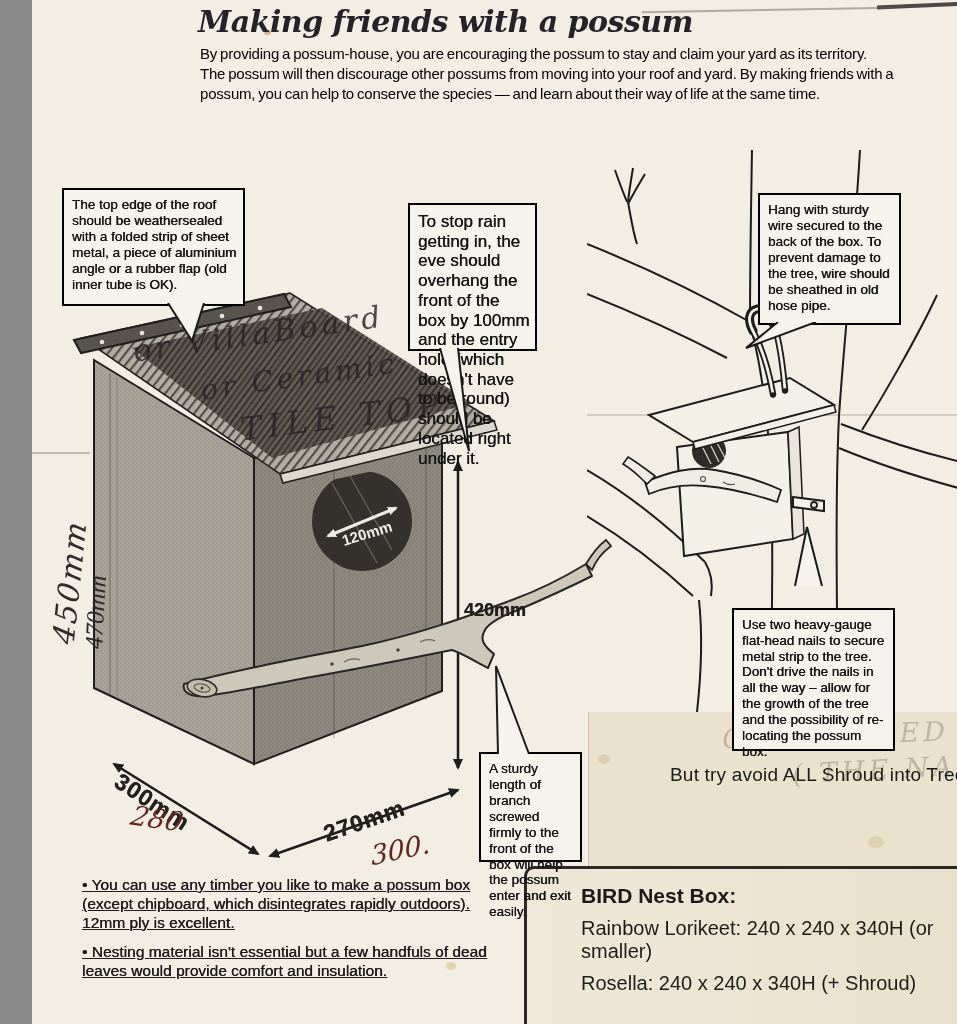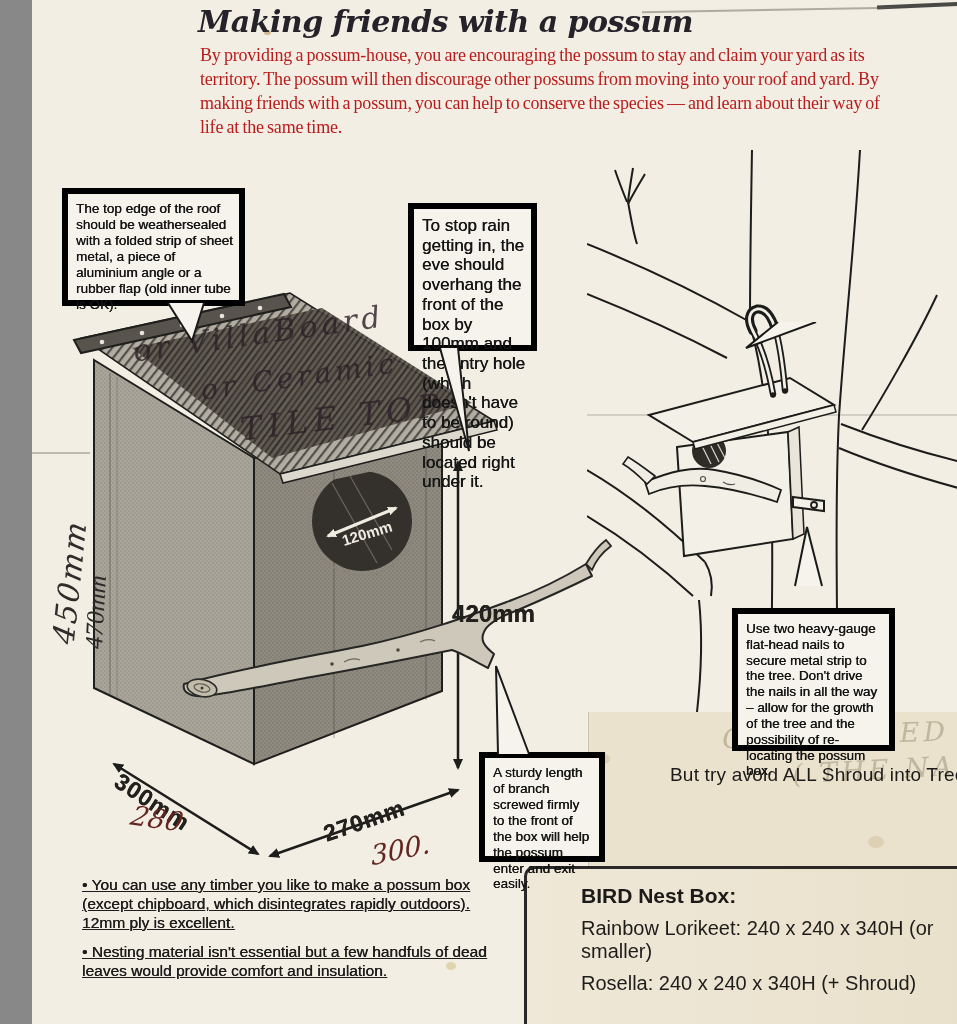--- a/index.html
+++ b/index.html
@@ -2,24 +2,24 @@
 <html><head>
 <meta charset="utf-8">
 <style>
   html,body{margin:0;padding:0;background:#888;}
   #page{position:relative;width:957px;height:1024px;background:#f2eee4;overflow:hidden;
         font-family:"Liberation Sans",sans-serif;margin-left:32px;}
   .abs{position:absolute;}
   
   #title{left:166px;top:4px;font-family:"DejaVu Serif",serif;font-style:italic;font-weight:700;
          font-size:30px;color:#25222a;letter-spacing:-0.5px;z-index:3;}
-  #intro{left:168px;top:44px;width:694px;font-family:Liberation Serif, serif;font-size:18px;
-         line-height:1.33;color:#b91c1c;letter-spacing:-0.2px;word-spacing:-1px;z-index:3;}
-  
-  .callout{position:absolute;background:#f5f3ec;border:6px solid #000000;box-sizing:border-box;
+  #intro{left:168px;top:44px;width:694px;font-family:Liberation Sans, sans-serif;font-size:15px;
+         line-height:1.33;color:#000000;letter-spacing:-0.2px;word-spacing:-1px;z-index:3;}
+  
+  .callout{position:absolute;background:#f5f3ec;border:2px solid #000000;box-sizing:border-box;
            font-size:13.5px;line-height:1.18;color:#151515;padding:7px 5px 5px 8px;z-index:4;
            text-shadow:0.35px 0 0 #151515;}
   #callout-rain{font-size:17px;line-height:1.16;}
   #callout-nails{font-size:13.4px;}
   .tail{position:absolute;z-index:6;pointer-events:none;}
   
   .dimlabel{position:absolute;font-weight:700;color:#23211e;z-index:3;white-space:nowrap;
             text-shadow:0.3px 0 0 #23211e;}
   .hand{font-family:"DejaVu Serif",serif;font-style:italic;white-space:nowrap;position:absolute;z-index:3;}
   .maroon{color:#63261f;}
@@ -216,26 +216,27 @@
   <div class="roofnote" style="left:100px;top:316px;font-size:30px;letter-spacing:4px;transform:rotate(-8deg);">or VillaBoard</div>
   <div class="roofnote" style="left:168px;top:360px;font-size:28px;letter-spacing:4px;transform:rotate(-8deg);">or Ceramic</div>
   <div class="roofnote" style="left:208px;top:398px;font-size:32px;letter-spacing:6px;transform:rotate(-7deg);">TILE TOP</div>
 
   <div class="hand" style="left:14px;top:640px;font-size:30px;color:#2e2d2b;transform:rotate(-84deg) skewX(-6deg);transform-origin:0 0;letter-spacing:2px;">450mm</div>
   <div class="hand" style="left:48px;top:648px;font-size:25px;color:#2b2a28;font-family:'Liberation Serif',serif;transform:rotate(-87deg);transform-origin:0 0;">470mm</div>
   <div class="dimlabel" style="left:92px;top:768px;font-size:23px;transform:rotate(33deg);transform-origin:0 0;letter-spacing:1px;">300mm</div>
   <div class="hand maroon" style="left:104px;top:800px;font-size:27px;transform:rotate(8deg) skewX(-8deg);transform-origin:0 0;">280</div>
   <div class="dimlabel" style="left:288px;top:822px;font-size:23px;transform:rotate(-19deg);transform-origin:0 0;letter-spacing:1px;">270mm</div>
   <div class="hand maroon" style="left:338px;top:840px;font-size:27px;transform:rotate(-12deg) skewX(-8deg);transform-origin:0 0;">300.</div>
-  <div class="dimlabel" style="left:420px;top:600px;font-size:24px;">420mm</div>
+  <div class="dimlabel" style="left:432px;top:600px;font-size:18px;">420mm</div>
 
   <div class="callout" id="callout-roof-seal" style="left:30px;top:188px;width:183px;height:118px;">The top edge of the roof should be weathersealed with a folded strip of sheet metal, a piece of aluminium angle or a rubber flap (old inner tube is OK).</div>
   <div class="callout" id="callout-rain" style="left:376px;top:203px;width:129px;height:148px;">To stop rain getting in, the eve should overhang the front of the box by 100mm and the entry hole (which doesn't have to be round) should be located right under it.</div>
+  <div class="callout" id="callout-hang" style="left:726px;top:193px;width:143px;height:132px;">Hang with sturdy wire secured to the back of the box. To prevent damage to the tree, wire should be sheathed in old hose pipe.</div>
   <div class="callout" id="callout-nails" style="left:700px;top:608px;width:163px;height:143px;">Use two heavy-gauge flat-head nails to secure metal strip to the tree. Don't drive the nails in all the way – allow for the growth of the tree and the possibility of re-locating the possum box.</div>
-  <div class="callout" id="callout-perch" style="left:447px;top:752px;width:126px;height:110px;">A sturdy length of branch screwed firmly to the front of the box will help the possum enter and exit easily.</div>
+  <div class="callout" id="callout-perch" style="left:447px;top:752px;width:103px;height:110px;">A sturdy length of branch screwed firmly to the front of the box will help the possum enter and exit easily.</div>
 
   <svg class="tail" style="left:128px;top:303px;" width="60" height="44">
     <path d="M8,0 L32,38 L44,0" fill="#f5f3ec"></path>
       <path d="M8,0 L32,38 L44,0" fill="none" stroke="#191919" stroke-width="2"></path>
   </svg>
   <svg class="tail" style="left:400px;top:348px;" width="50" height="108">
     <path d="M8,0 L37,103 L26,0" fill="#f5f3ec"></path>
       <path d="M8,0 L37,103 L26,0" fill="none" stroke="#191919" stroke-width="2"></path>
   </svg>
   <svg class="tail" style="left:706px;top:322px;" width="82" height="30">

